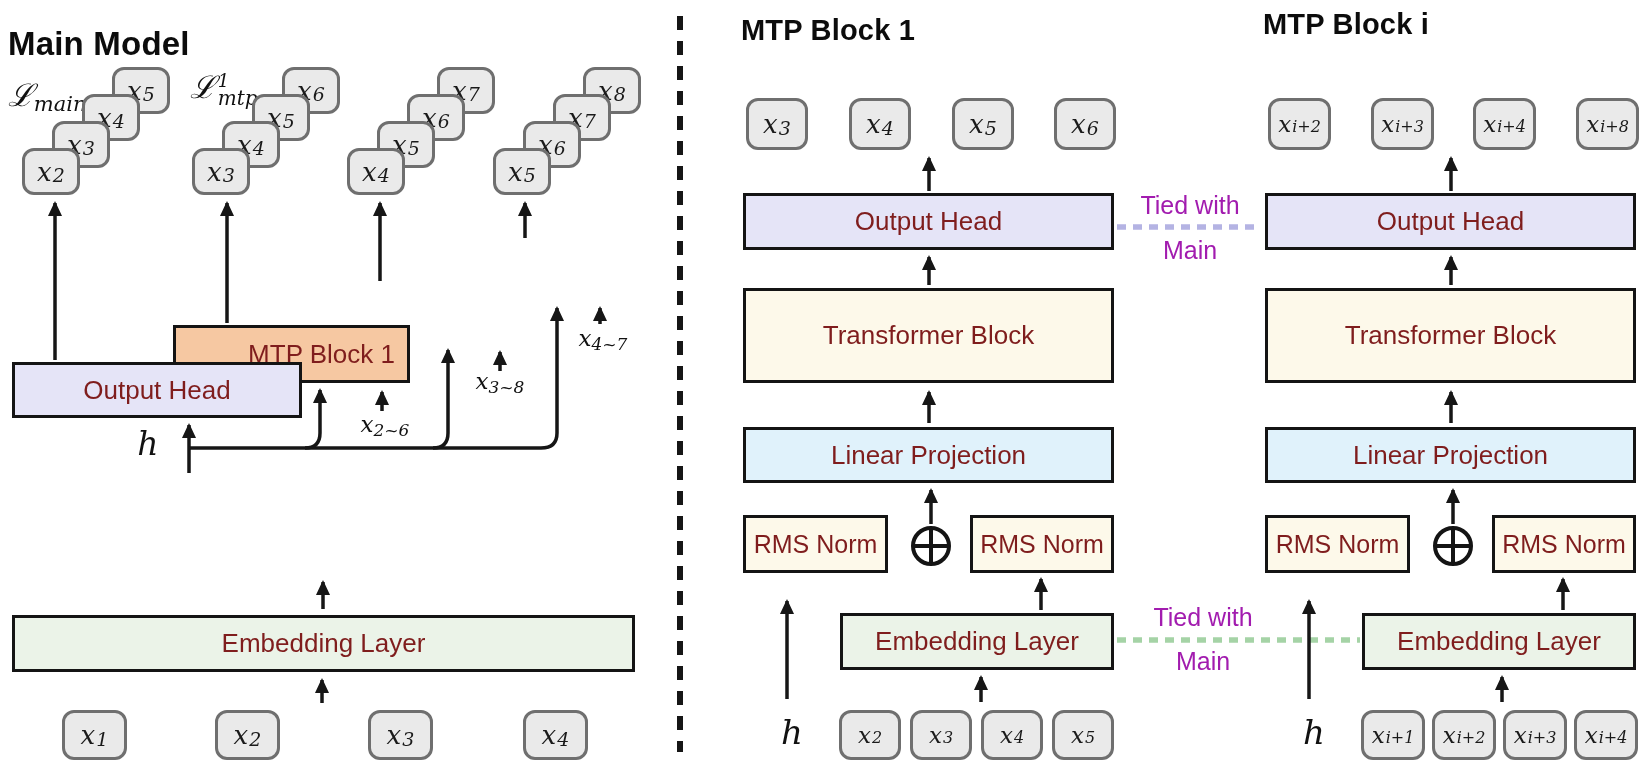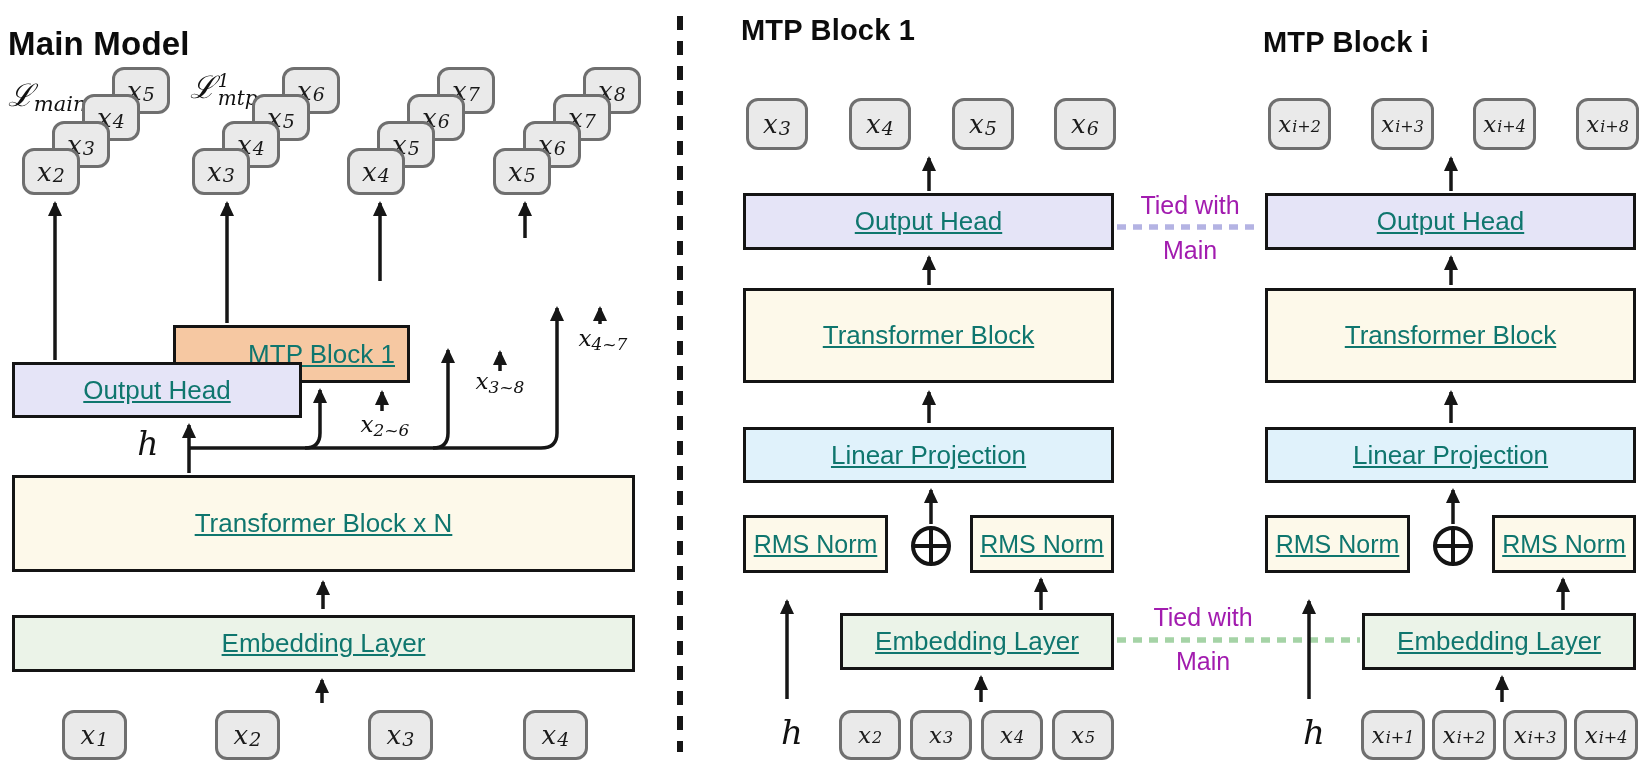--- a/index.html
+++ b/index.html
@@ -2,21 +2,21 @@
 <html><head>
 <meta charset="utf-8">
 <style>
   html,body{margin:0;padding:0;background:#ffffff;}
   .stage{position:relative;width:1645px;height:768px;background:#ffffff;overflow:hidden;
          font-family:"Liberation Sans",sans-serif;color:#111;}
   .title{position:absolute;font-weight:800;font-size:33px;letter-spacing:.2px;color:#0c0c0c;}
   .title.rt{font-size:29px;}
   .box{position:absolute;box-sizing:border-box;border:3.5px solid #141414;
        display:flex;align-items:center;justify-content:center;
-       font-size:26px;color:#0f766e;text-decoration:underline;}
+       font-size:26px;color:#7f1d1d;}
   .box.right-al{justify-content:flex-end;padding-right:12px;}
   .tok{position:absolute;box-sizing:border-box;border:3px solid #6F6F6F;border-radius:12px;
        background:#EAEAEA;display:flex;align-items:center;justify-content:center;
        font-family:"DejaVu Serif","Liberation Serif",serif;font-style:italic;color:#1a1a1a;}
   .tok .b{font-size:26px;line-height:1;}
   .tok sub{font-size:19px;line-height:1;margin-left:1px;transform:translateY(4px);}
   .tok.sm .b{font-size:23px;}
   .tok.sm sub{font-size:16px;transform:translateY(3px);}
   .math{position:absolute;font-family:"DejaVu Serif","Liberation Serif",serif;font-style:italic;color:#111;}
   .math .b{font-size:23px;}
@@ -180,21 +180,20 @@
       <sub>7</sub>
     </div>
   <div class="tok zt3" style="left:583px;top:67px;width:58px;height:47px;">
       <span class="b">x</span>
       <sub>8</sub>
     </div>
 
   <div class="box z4" style="left:12px;top:362px;width:290px;height:56px;background:#E5E4F7;">Output Head</div>
   <div class="box right-al z3" style="left:173px;top:325px;width:237px;height:58px;background:#F6C8A2;">MTP Block 1</div>
 
-  <div class="box" style="left:12px;top:475px;width:623px;height:97px;background:#FDF9EA;">Transformer Block x N</div>
   <div class="box" style="left:12px;top:615px;width:623px;height:57px;background:#EBF3E8;">Embedding Layer</div>
 
   <div class="hlbl" style="left:126px;top:424px;font-size:33px;">h</div>
   <div class="math" style="left:345px;top:411px;width:80px;text-align:center;">
     <span class="b">x</span><sub>2~6</sub>
   </div>
   <div class="math" style="left:460px;top:368px;width:80px;text-align:center;">
     <span class="b">x</span><sub>3~8</sub>
   </div>
   <div class="math" style="left:563px;top:325px;width:80px;text-align:center;">
@@ -259,21 +258,21 @@
         <span class="b">x</span>
         <sub>4</sub>
       </div>
     <div class="tok sm" style="left:309px;top:710px;width:62px;height:50px;">
         <span class="b">x</span>
         <sub>5</sub>
       </div>
   </div>
 
   <div class="panel" style="left:1265px;">
-    <div class="title rt" style="left:-2px;top:26px;text-align:center;">MTP Block i</div>
+    <div class="title rt" style="left:-2px;top:8px;text-align:center;">MTP Block i</div>
 
     <div class="tok sm" style="left:3px;top:98px;width:63px;height:52px;">
         <span class="b">x</span>
         <sub>i+2</sub>
       </div>
     <div class="tok sm" style="left:106px;top:98px;width:63px;height:52px;">
         <span class="b">x</span>
         <sub>i+3</sub>
       </div>
     <div class="tok sm" style="left:208px;top:98px;width:63px;height:52px;">

